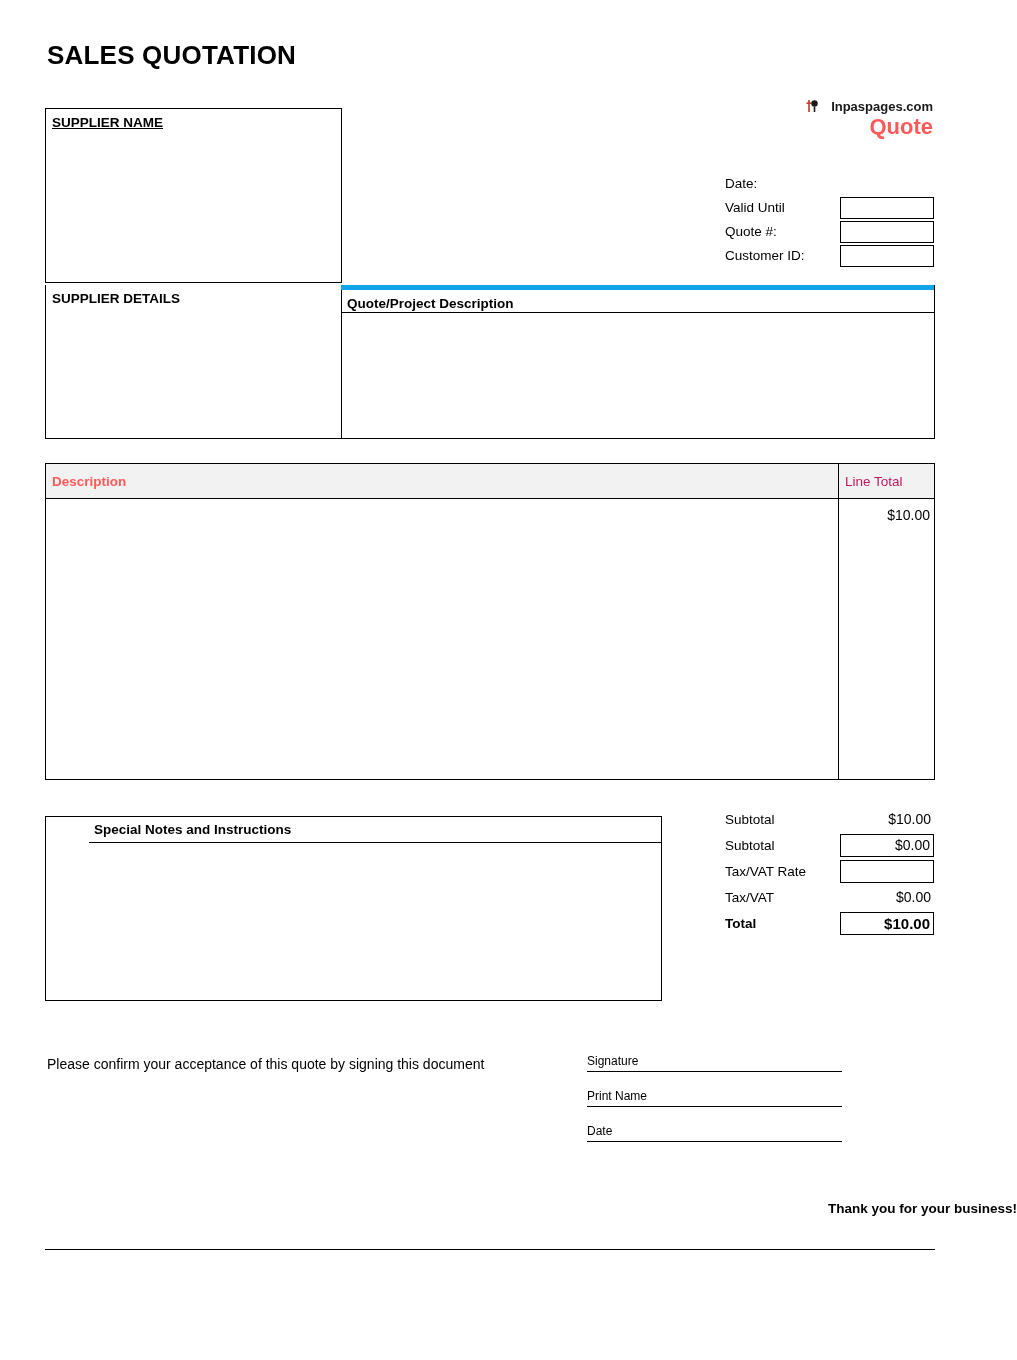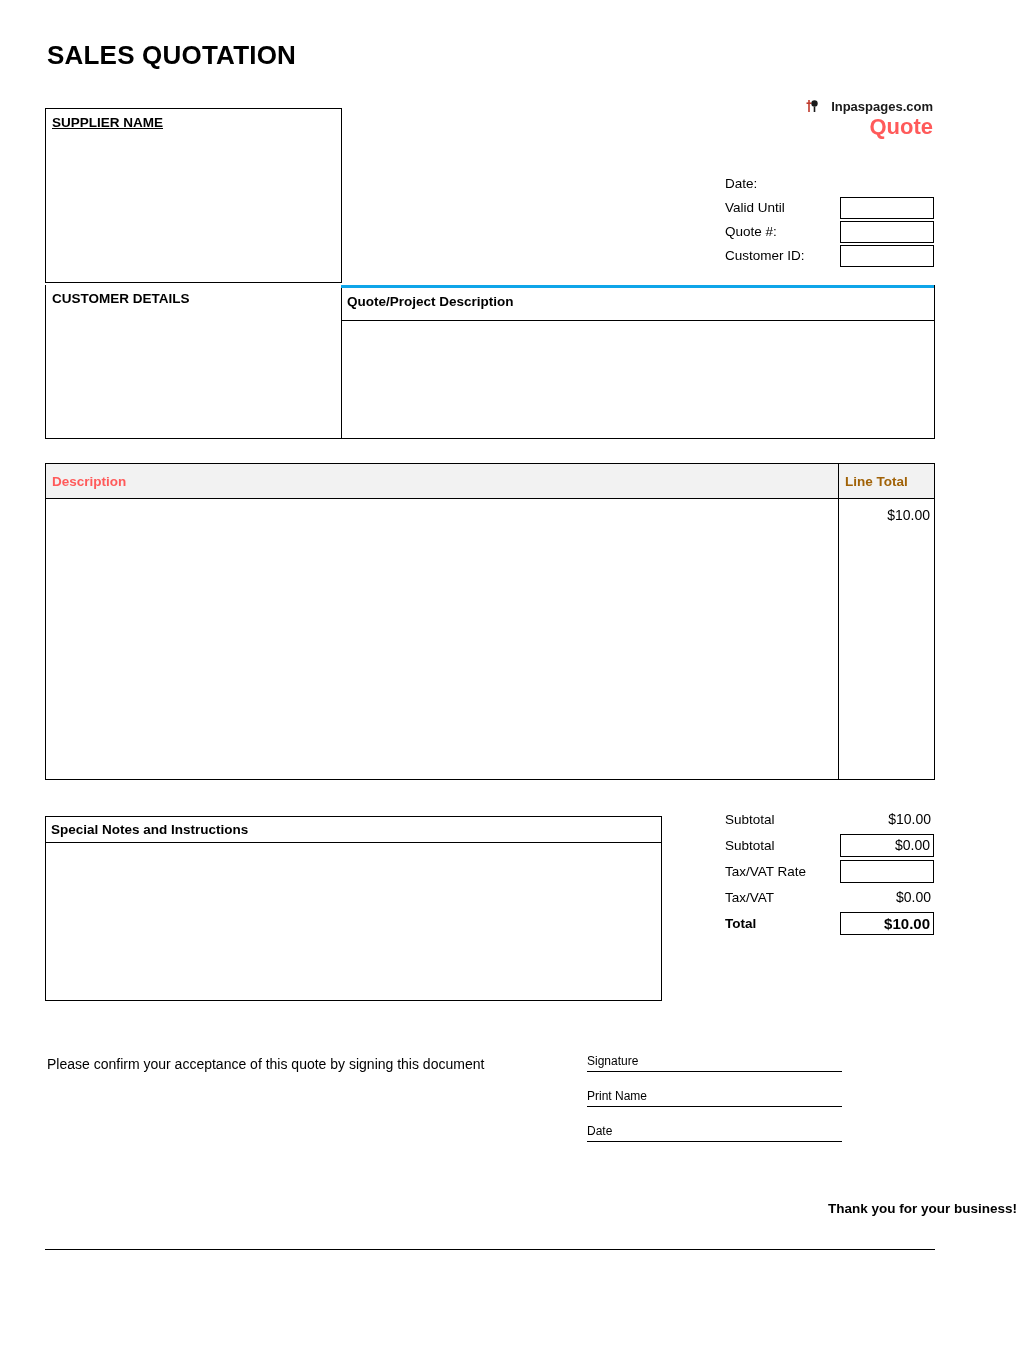--- a/index.html
+++ b/index.html
@@ -123,23 +123,23 @@
     position: absolute;
     left: 341px;
     top: 285px;
     width: 594px;
     height: 154px;
     border: 1px solid #000;
     border-left: none;
     border-top: none;
   }
   .desc-head {
-    height: 36px;
+    height: 28px;
     border-bottom: 1px solid #000;
-    border-top: 3px solid #0ea5e9;
+    border-top: 5px solid #0ea5e9;
     font-size: 13.5px;
     font-weight: bold;
     padding: 6px 0 0 6px;
   }
 
   
   .items {
     position: absolute;
     left: 45px;
     top: 463px;
@@ -155,22 +155,22 @@
     flex: 1;
     border-right: 1px solid #000;
     font-size: 13.5px;
     color: #ff5a5a;
     font-weight: bold;
     padding: 10px 0 0 6px;
   }
   .items-head .col-total {
     width: 95px;
     font-size: 13.5px;
-    color: #a16207;
-    font-weight: bold;
+    color: #be185d;
+    font-weight: normal;
     padding: 10px 0 0 6px;
   }
   .items-body {
     display: flex;
     height: 281px;
     border-left: 1px solid #000;
     border-right: 1px solid #000;
     border-bottom: 1px solid #000;
   }
   .items-body .col-desc {
@@ -226,20 +226,21 @@
   }
 
   
   .notes-box {
     position: absolute;
     left: 45px;
     top: 816px;
     width: 617px;
     height: 185px;
     border: 1px solid #000;
+    padding-left: 43px;
   }
   .notes-head {
     height: 26px;
     border-bottom: 1px solid #000;
     font-size: 13.5px;
     font-weight: bold;
     padding: 5px 0 0 5px;
   }
 
   
@@ -321,21 +322,21 @@
       <span class="meta-value-box"></span>
     </div>
   </div>
 
   <div class="supplier-box">
     <div class="box-head">SUPPLIER NAME</div>
     <div></div>
   </div>
 
   <div class="customer-box">
-    <div class="box-head">CUSTOMER DETAILS</div>
+    <div class="box-head">SUPPLIER DETAILS</div>
     <div></div>
   </div>
 
   <div class="desc-box">
     <div class="desc-head">Quote/Project Description</div>
     <div></div>
   </div>
 
   <div class="items">
     <div class="items-head">

